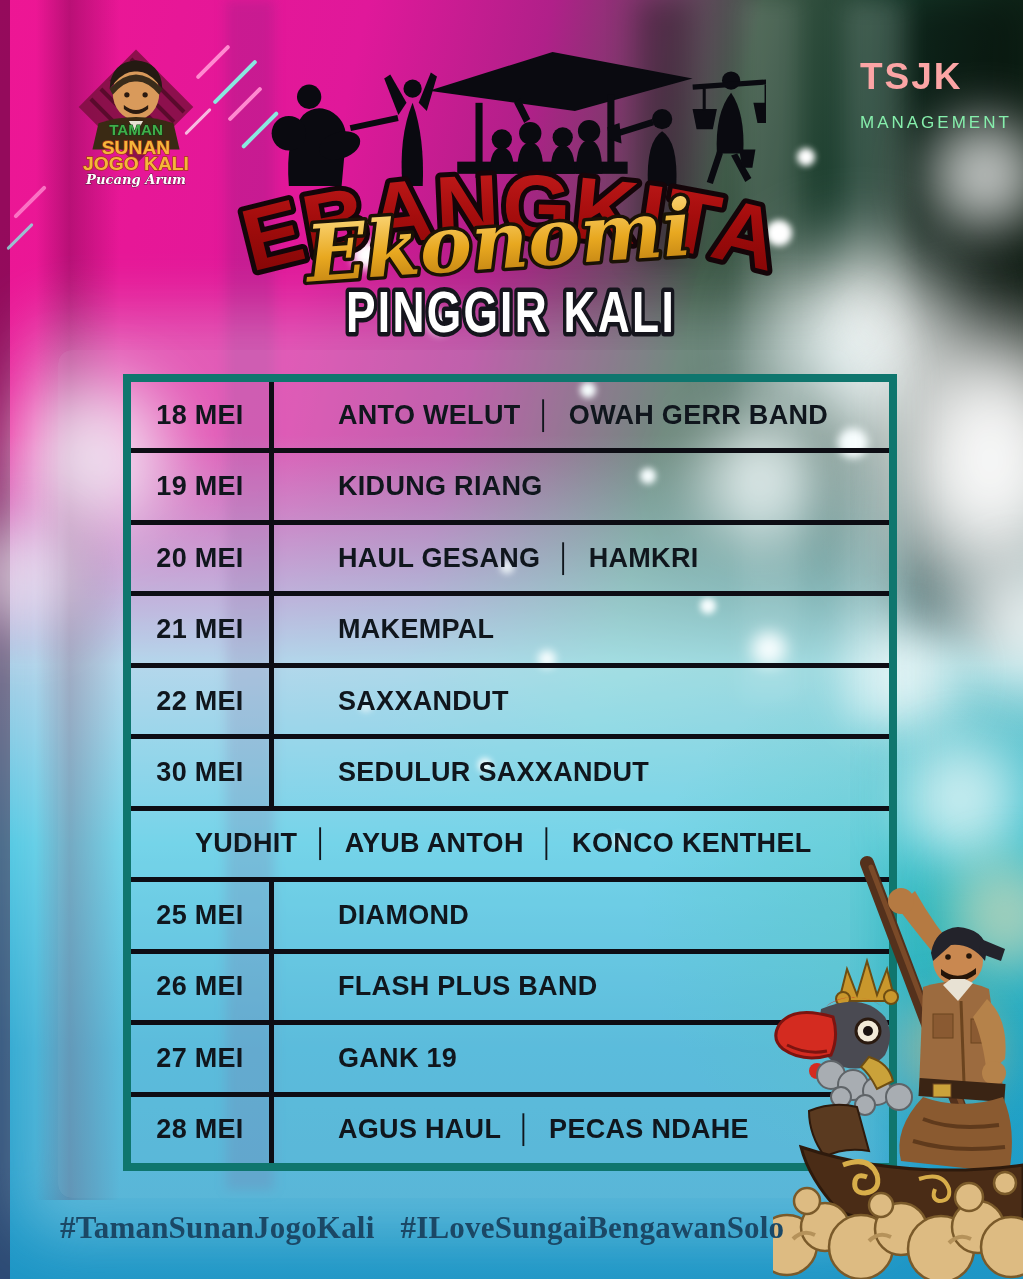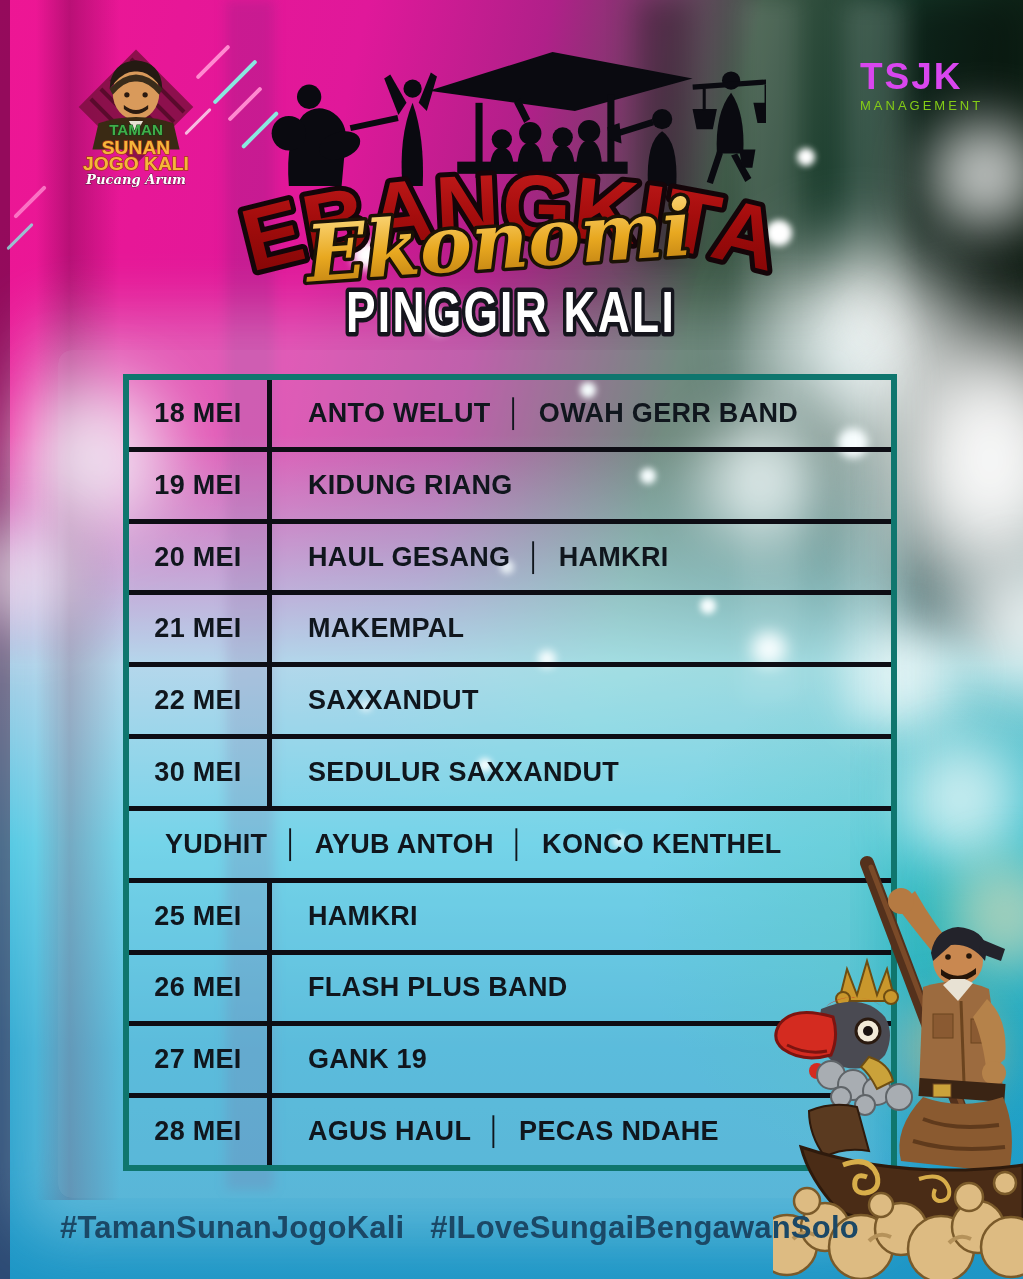--- a/index.html
+++ b/index.html
@@ -24,37 +24,37 @@
   .bk{position:absolute; border-radius:50%; background:#fff;}
   .streak{position:absolute; border-radius:3px; transform:rotate(-45deg);}
   .panel{
     position:absolute; left:58px; top:350px; width:792px; height:848px;
     background:rgba(225,248,252,.30); border-radius:14px;
     box-shadow:0 0 60px 40px rgba(225,248,252,.30);
   }
   
   .logo-box{position:absolute; left:60px; top:36px; width:152px; height:152px;}
   .tsjk{position:absolute; left:860px; top:58px; text-align:left;}
-  .tsjk-name{color:#d946ef; font-weight:bold; font-size:37px; letter-spacing:2px; line-height:1;}
-  .tsjk-sub{color:#84cc16; font-size:13px; letter-spacing:3px; margin-top:3px;}
+  .tsjk-name{color:#fca5a5; font-weight:bold; font-size:37px; letter-spacing:2px; line-height:1;}
+  .tsjk-sub{color:#86efac; font-size:17px; letter-spacing:3px; margin-top:18px;}
   .silhouette{position:absolute; left:258px; top:44px; width:508px; height:142px;}
   .title-svg{position:absolute; left:0; top:150px; width:1023px; height:215px; overflow:visible;}
   
   .schedule{
     position:absolute; left:123px; top:374px; width:774px; height:797px;
-    border:6px solid #0f766e; display:flex; flex-direction:column; box-sizing:border-box;
+    border:8px solid #0f766e; display:flex; flex-direction:column; box-sizing:border-box;
   }
   .srow{flex:1; display:flex; border-top:5px solid #0d0d14; min-height:0;}
   .srow:first-child{border-top:none;}
   .cell{display:flex; align-items:center; color:#10161d; font-weight:bold; font-size:27px; letter-spacing:.3px;}
   .cell-date{width:138px; border-right:5px solid #0d0d14; justify-content:center; flex-shrink:0;}
-  .cell-artists{flex:1; padding-left:36px; white-space:pre;}
+  .cell-artists{flex:1; padding-left:36px; white-space:pre;margin-left:28px;}
   
   .footer{position:absolute; left:60px; top:1210px; display:flex; gap:26px;
-    color:#1b4866; font-weight:bold; font-size:31px; letter-spacing:.2px;}
+    color:#1b4866; font-weight:bold; font-size:31px; letter-spacing:.2px;font-family:Liberation Serif, serif;}
   
   .mascot{position:absolute; left:773px; top:849px; width:250px; height:430px;}
 </style>
 </head>
 <body>
 
 <div class="poster">
 
   <div class="bg-base"></div>
   <div class="bg-cyan"></div>
@@ -229,21 +229,21 @@
       <div class="cell cell-date">30 MEI</div>
       <div class="cell cell-artists">SEDULUR SAXXANDUT</div>
     </div>
 
     <div class="srow">
       <div class="cell cell-artists">YUDHIT  │  AYUB ANTOH  │  KONCO KENTHEL</div>
     </div>
 
     <div class="srow">
       <div class="cell cell-date">25 MEI</div>
-      <div class="cell cell-artists">HAMKRI</div>
+      <div class="cell cell-artists">DIAMOND</div>
     </div>
 
     <div class="srow">
       <div class="cell cell-date">26 MEI</div>
       <div class="cell cell-artists">FLASH PLUS BAND</div>
     </div>
 
     <div class="srow">
       <div class="cell cell-date">27 MEI</div>
       <div class="cell cell-artists">GANK 19</div>

